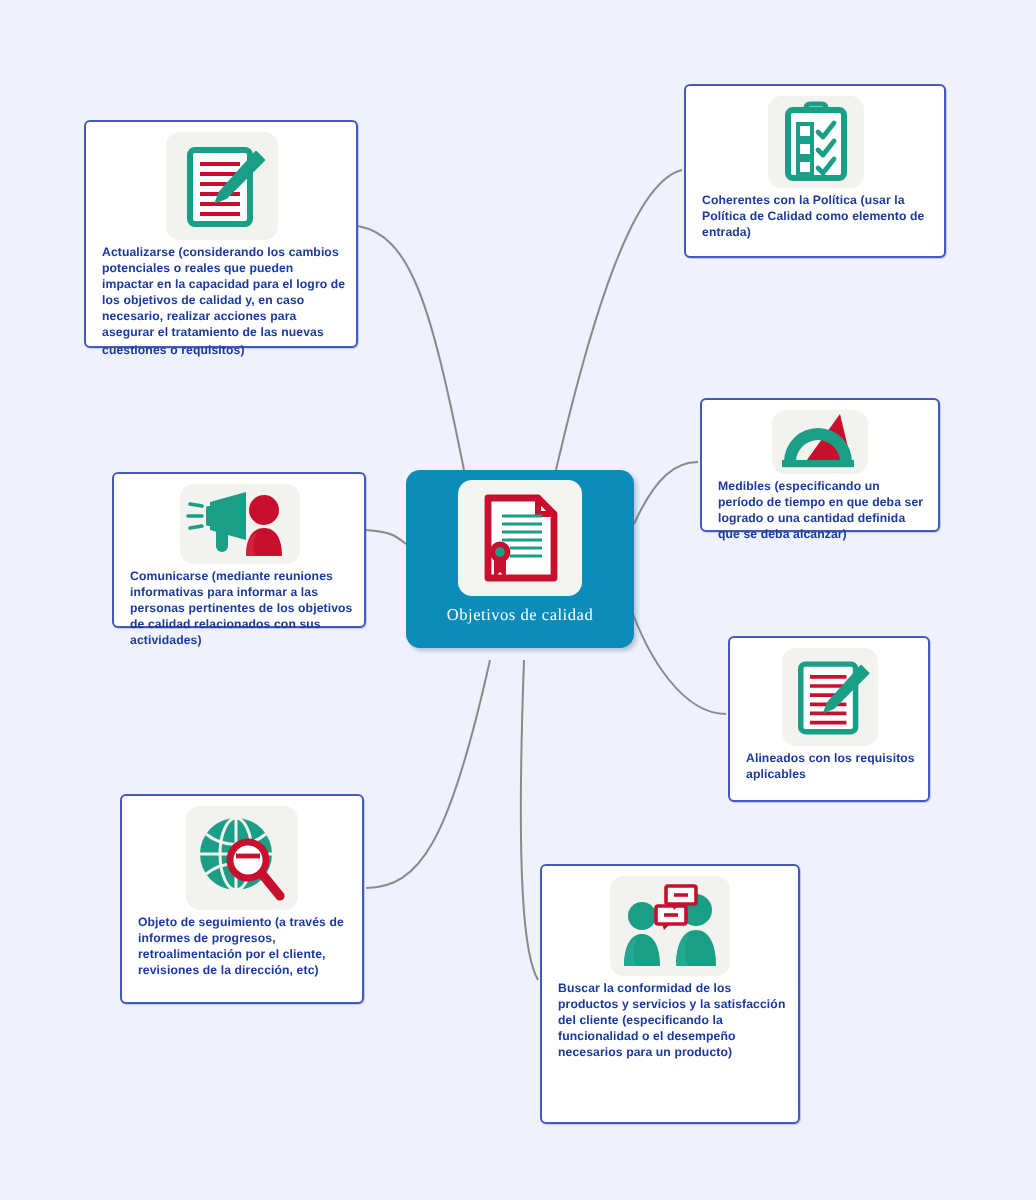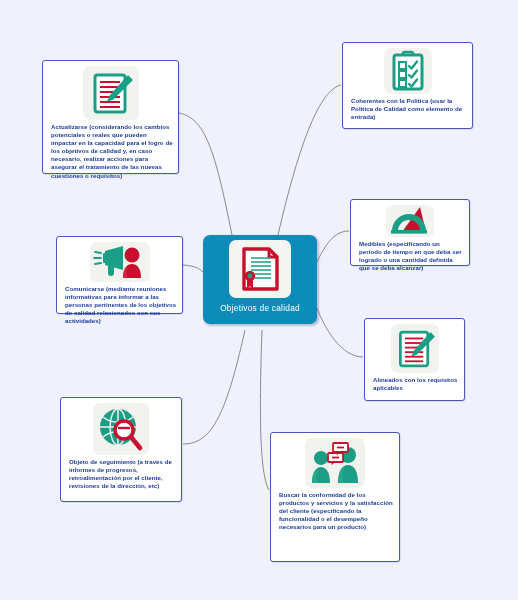--- a/index.html
+++ b/index.html
@@ -75,21 +75,21 @@
   #center-node .icon-plate {
     background: #f4f4f0;
     width: 62px; height: 58px;
     border-radius: 7px;
   }
   #center-label {
     color: #ffffff;
     font-size: 8.3px;
     letter-spacing: 0.25px;
     margin-top: 5px;
-    font-family: Liberation Sans, sans-serif;
+    font-family: Liberation Serif, serif;
   }
   
   #node-actualizarse { left: 42px; top: 60px; width: 137px; height: 114px; }
   #node-actualizarse .icon-plate { width: 56px; height: 54px; }
 
   #node-coherentes { left: 342px; top: 42px; width: 131px; height: 87px; }
   #node-coherentes .icon-plate { width: 48px; height: 46px; }
 
   #node-comunicarse { left: 56px; top: 236px; width: 127px; height: 78px; }
   #node-comunicarse .icon-plate { width: 60px; height: 40px; }

